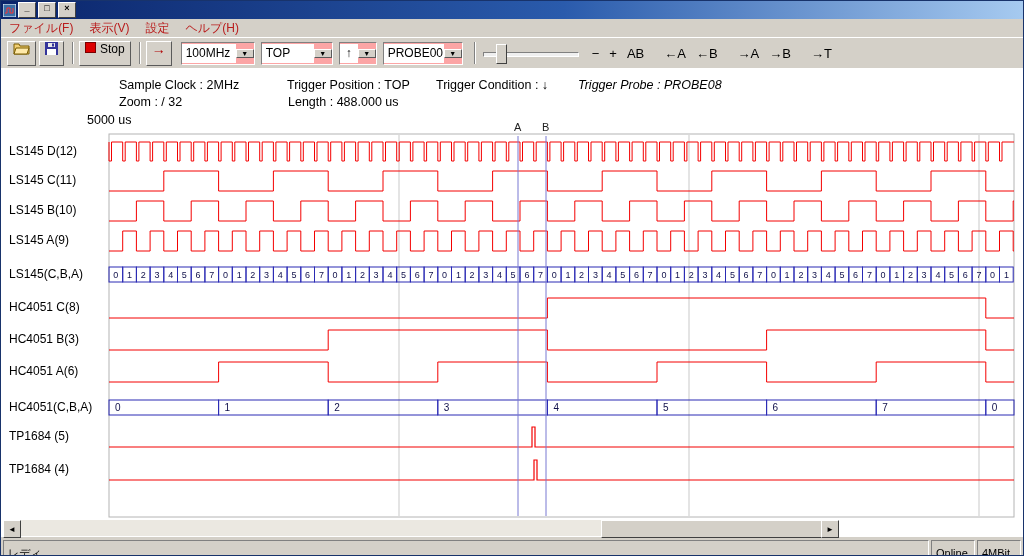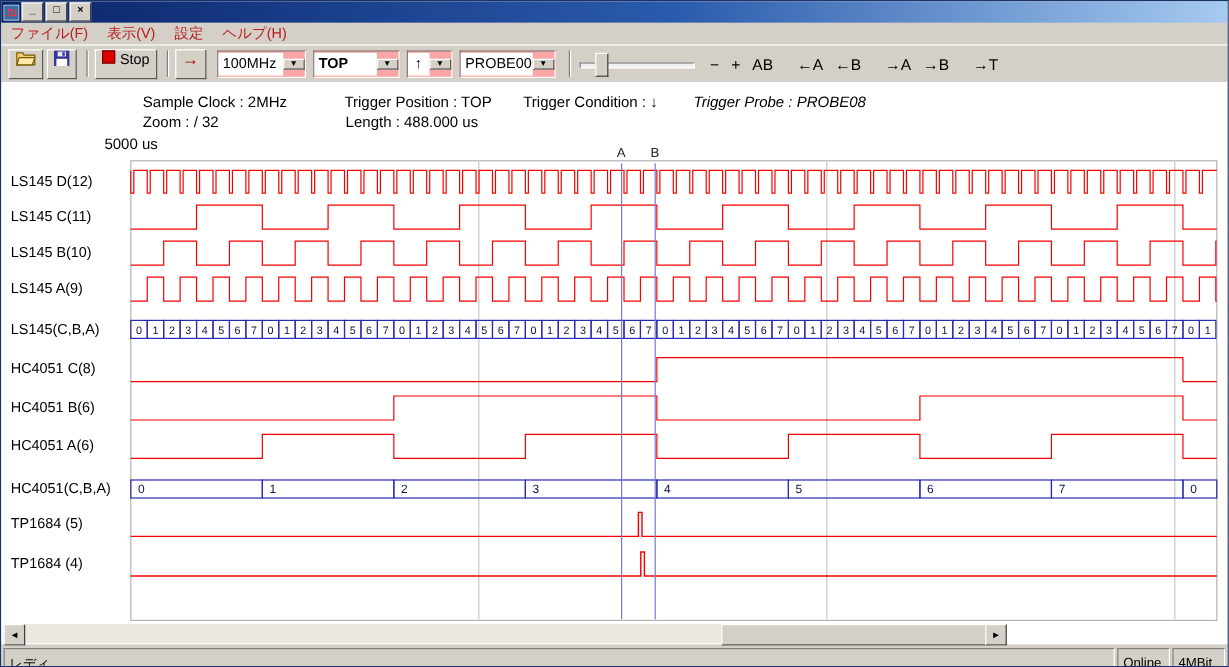--- a/index.html
+++ b/index.html
@@ -108,21 +108,21 @@
       <span>Stop</span>
     </span>
     <span class="sep"></span>
     <span class="tb-btn">
       <span class="run-arrow">→</span>
     </span>
     <span class="combo" style="width:72px;margin-left:6px;">
       <span class="combo-text">100MHz</span>
       <span class="combo-arrow">▼</span>
     </span>
-    <span class="combo" style="width:70px;font-weight:bold;">
+    <span class="combo" style="width:70px;">
       <span class="combo-text">TOP</span>
       <span class="combo-arrow">▼</span>
     </span>
     <span class="combo" style="width:36px;">
       <span class="combo-text" style="text-align:center;padding:1px 1px;">↑</span>
       <span class="combo-arrow">▼</span>
     </span>
     <span class="combo" style="width:78px;">
       <span class="combo-text">PROBE00</span>
       <span class="combo-arrow">▼</span>
@@ -323,21 +323,21 @@
       <line x1="545" y1="135" x2="545" y2="515" stroke="#7878d2" stroke-width="1"></line>
       <text x="541" y="130" font-size="11" fill="#222" font-family="&quot;Liberation Sans&quot;,sans-serif">B</text>
     </svg>
   <div id="channel-labels">
       <div class="ch-label" style="top: 142.5px;">LS145 D(12)</div>
       <div class="ch-label" style="top: 172px;">LS145 C(11)</div>
       <div class="ch-label" style="top: 202px;">LS145 B(10)</div>
       <div class="ch-label" style="top: 232px;">LS145 A(9)</div>
       <div class="ch-label" style="top: 265.5px;">LS145(C,B,A)</div>
       <div class="ch-label" style="top: 299px;">HC4051 C(8)</div>
-      <div class="ch-label" style="top: 331px;">HC4051 B(6)</div>
+      <div class="ch-label" style="top: 331px;">HC4051 B(3)</div>
       <div class="ch-label" style="top: 363px;">HC4051 A(6)</div>
       <div class="ch-label" style="top: 398.5px;">HC4051(C,B,A)</div>
       <div class="ch-label" style="top: 428px;">TP1684 (5)</div>
       <div class="ch-label" style="top: 461px;">TP1684 (4)</div>
     </div>
 
   <div class="hscroll">
     <span class="scroll-btn" style="left:0;">◄</span>
     <span class="scroll-thumb"></span>
     <span class="scroll-btn" style="right:0;">►</span>

